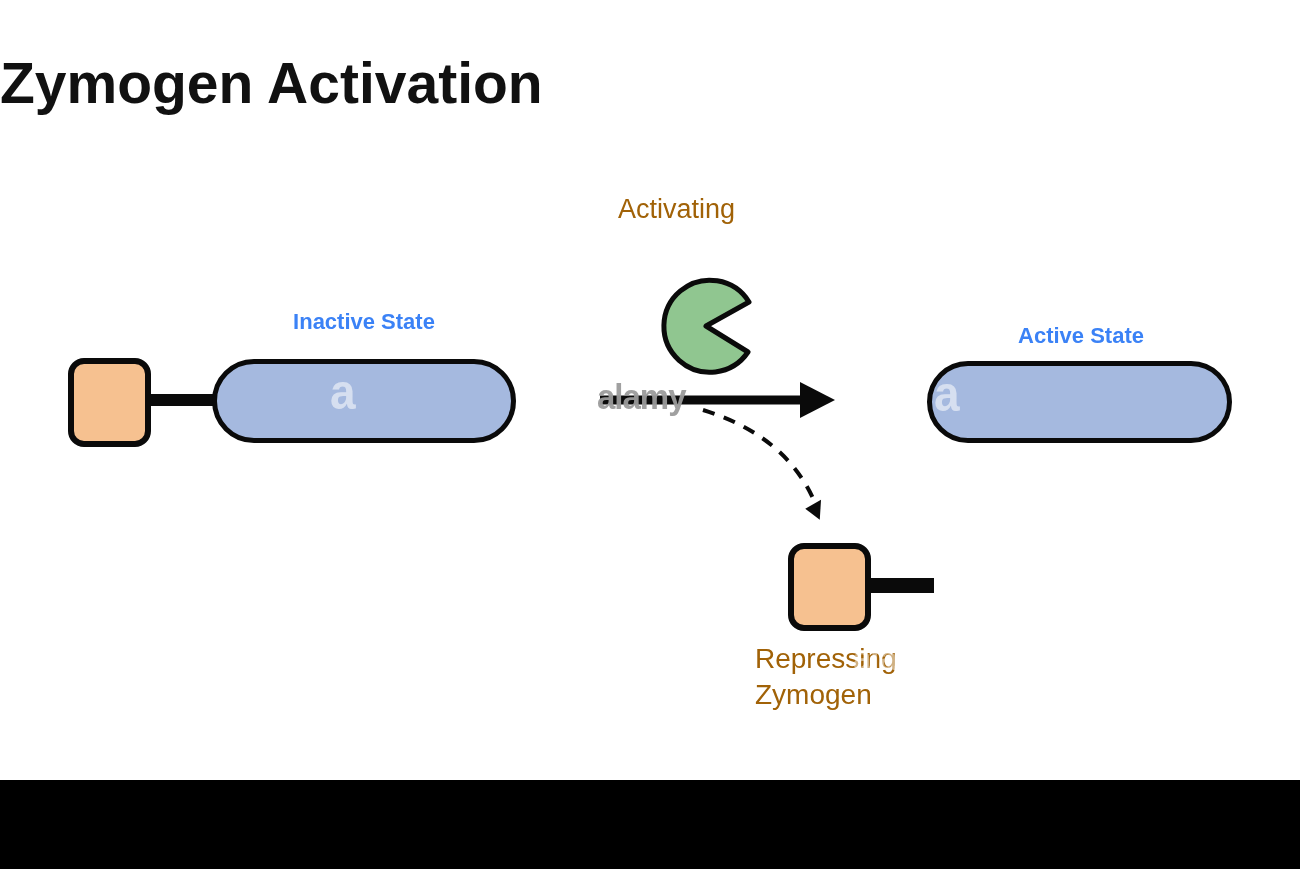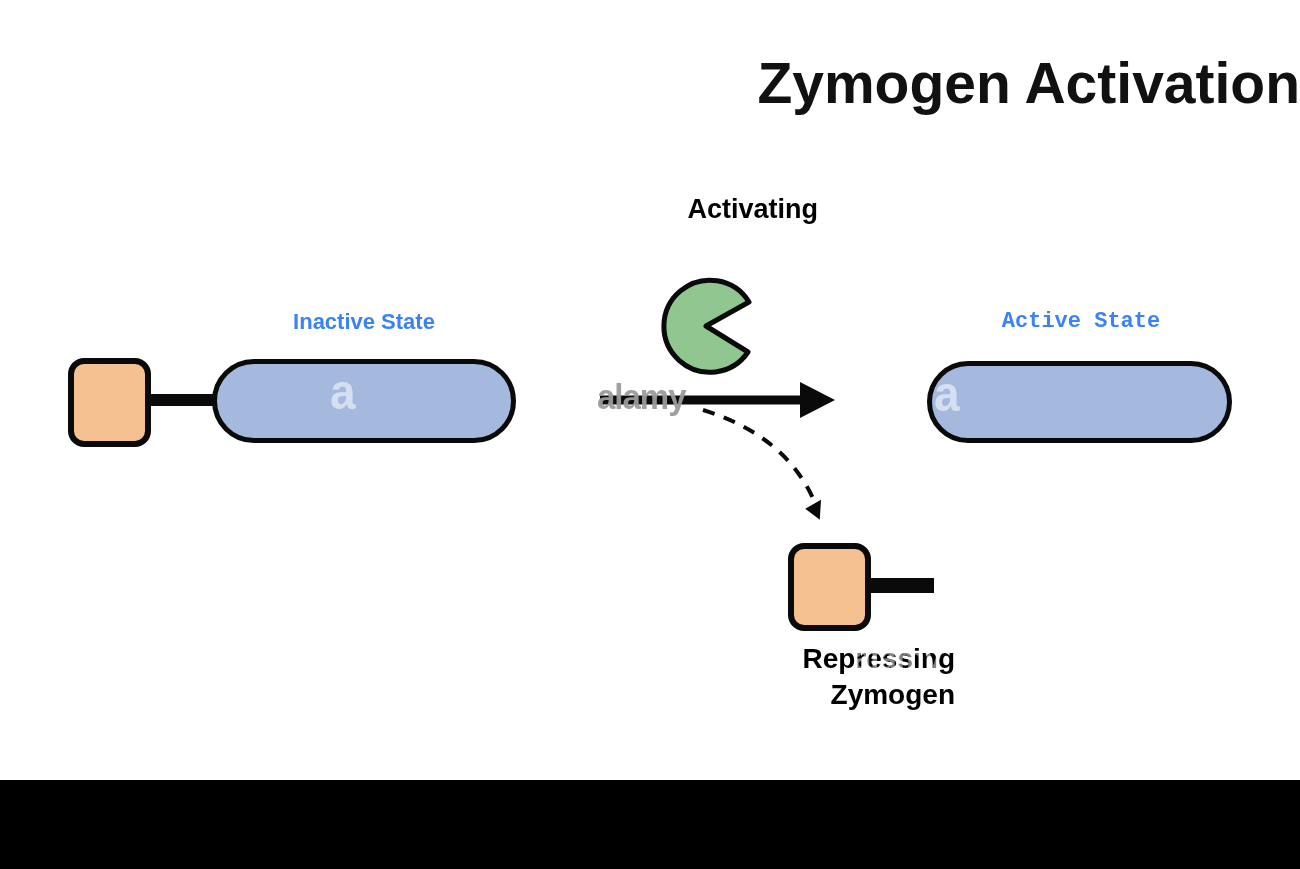--- a/index.html
+++ b/index.html
@@ -3,25 +3,25 @@
 <meta charset="utf-8">
 <style>
   html,body{margin:0;padding:0;background:#ffffff;}
   #stage{
     position:relative;width:1300px;height:869px;background:#ffffff;overflow:hidden;
     font-family:"Liberation Sans",sans-serif;
   }
   .abs{position:absolute;}
   
   .title{
-    left:0;top:50px;width:1300px;text-align:right;
+    left:0;top:50px;width:1300px;text-align:left;
     font-size:57px;font-weight:bold;color:#111;letter-spacing:0px;
   }
   .state-label{font-size:22px;font-weight:bold;color:#3b82f6;text-align:center;}
-  .part-label{font-size:27px;font-weight:bold;color:#000000;text-align:right;line-height:36px;}
+  .part-label{font-size:27px;font-weight:normal;color:#a16207;text-align:left;line-height:36px;}
   
   .pill{
     background:#A5B9DF;border:5px solid #0a0a0a;border-radius:46px;box-sizing:border-box;
   }
   .sq{
     background:#F6C190;border:6px solid #0a0a0a;border-radius:16px;box-sizing:border-box;
   }
   .bar{background:#0a0a0a;}
   
   .wm{font-weight:bold;letter-spacing:-1px;pointer-events:none;transform:scaleY(1.08);transform-origin:top left;}
@@ -36,21 +36,21 @@
 
 <div id="stage">
 
   <div class="abs title">Zymogen Activation</div>
 
   <div class="abs part-label" style="left:618px;top:191px;width:200px;">
     <div>Activating</div>
   </div>
 
   <div class="abs state-label" style="left:214px;top:309px;width:300px;">Inactive State</div>
-  <div class="abs state-label" style="left:931px;top:309px;width:300px;font-family:Liberation Mono, monospace;">Active State</div>
+  <div class="abs state-label" style="left:931px;top:323px;width:300px;">Active State</div>
 
   <div class="abs sq" style="left: 68px; top: 358px; width: 83px; height: 89px; background-color: rgb(246, 193, 144);"></div>
   <div class="abs bar" style="left:148px;top:394px;width:66px;height:12px;"></div>
   <div class="abs pill" style="left: 212px; top: 359px; width: 304px; height: 84px; background-color: rgb(165, 185, 223);"></div>
 
   <div class="abs pill" style="left: 927px; top: 361px; width: 305px; height: 82px; background-color: rgb(165, 185, 223);"></div>
 
   <svg class="abs" style="left:0;top:0;" width="1300" height="869" viewBox="0 0 1300 869">
 
     <path d="M 749,302 A 46,46 0 1 0 748,352 L 706,326 Z" fill="#90C690" stroke="#0a0a0a" stroke-width="5" stroke-linejoin="round" style="fill: rgb(144, 198, 144);"></path>

